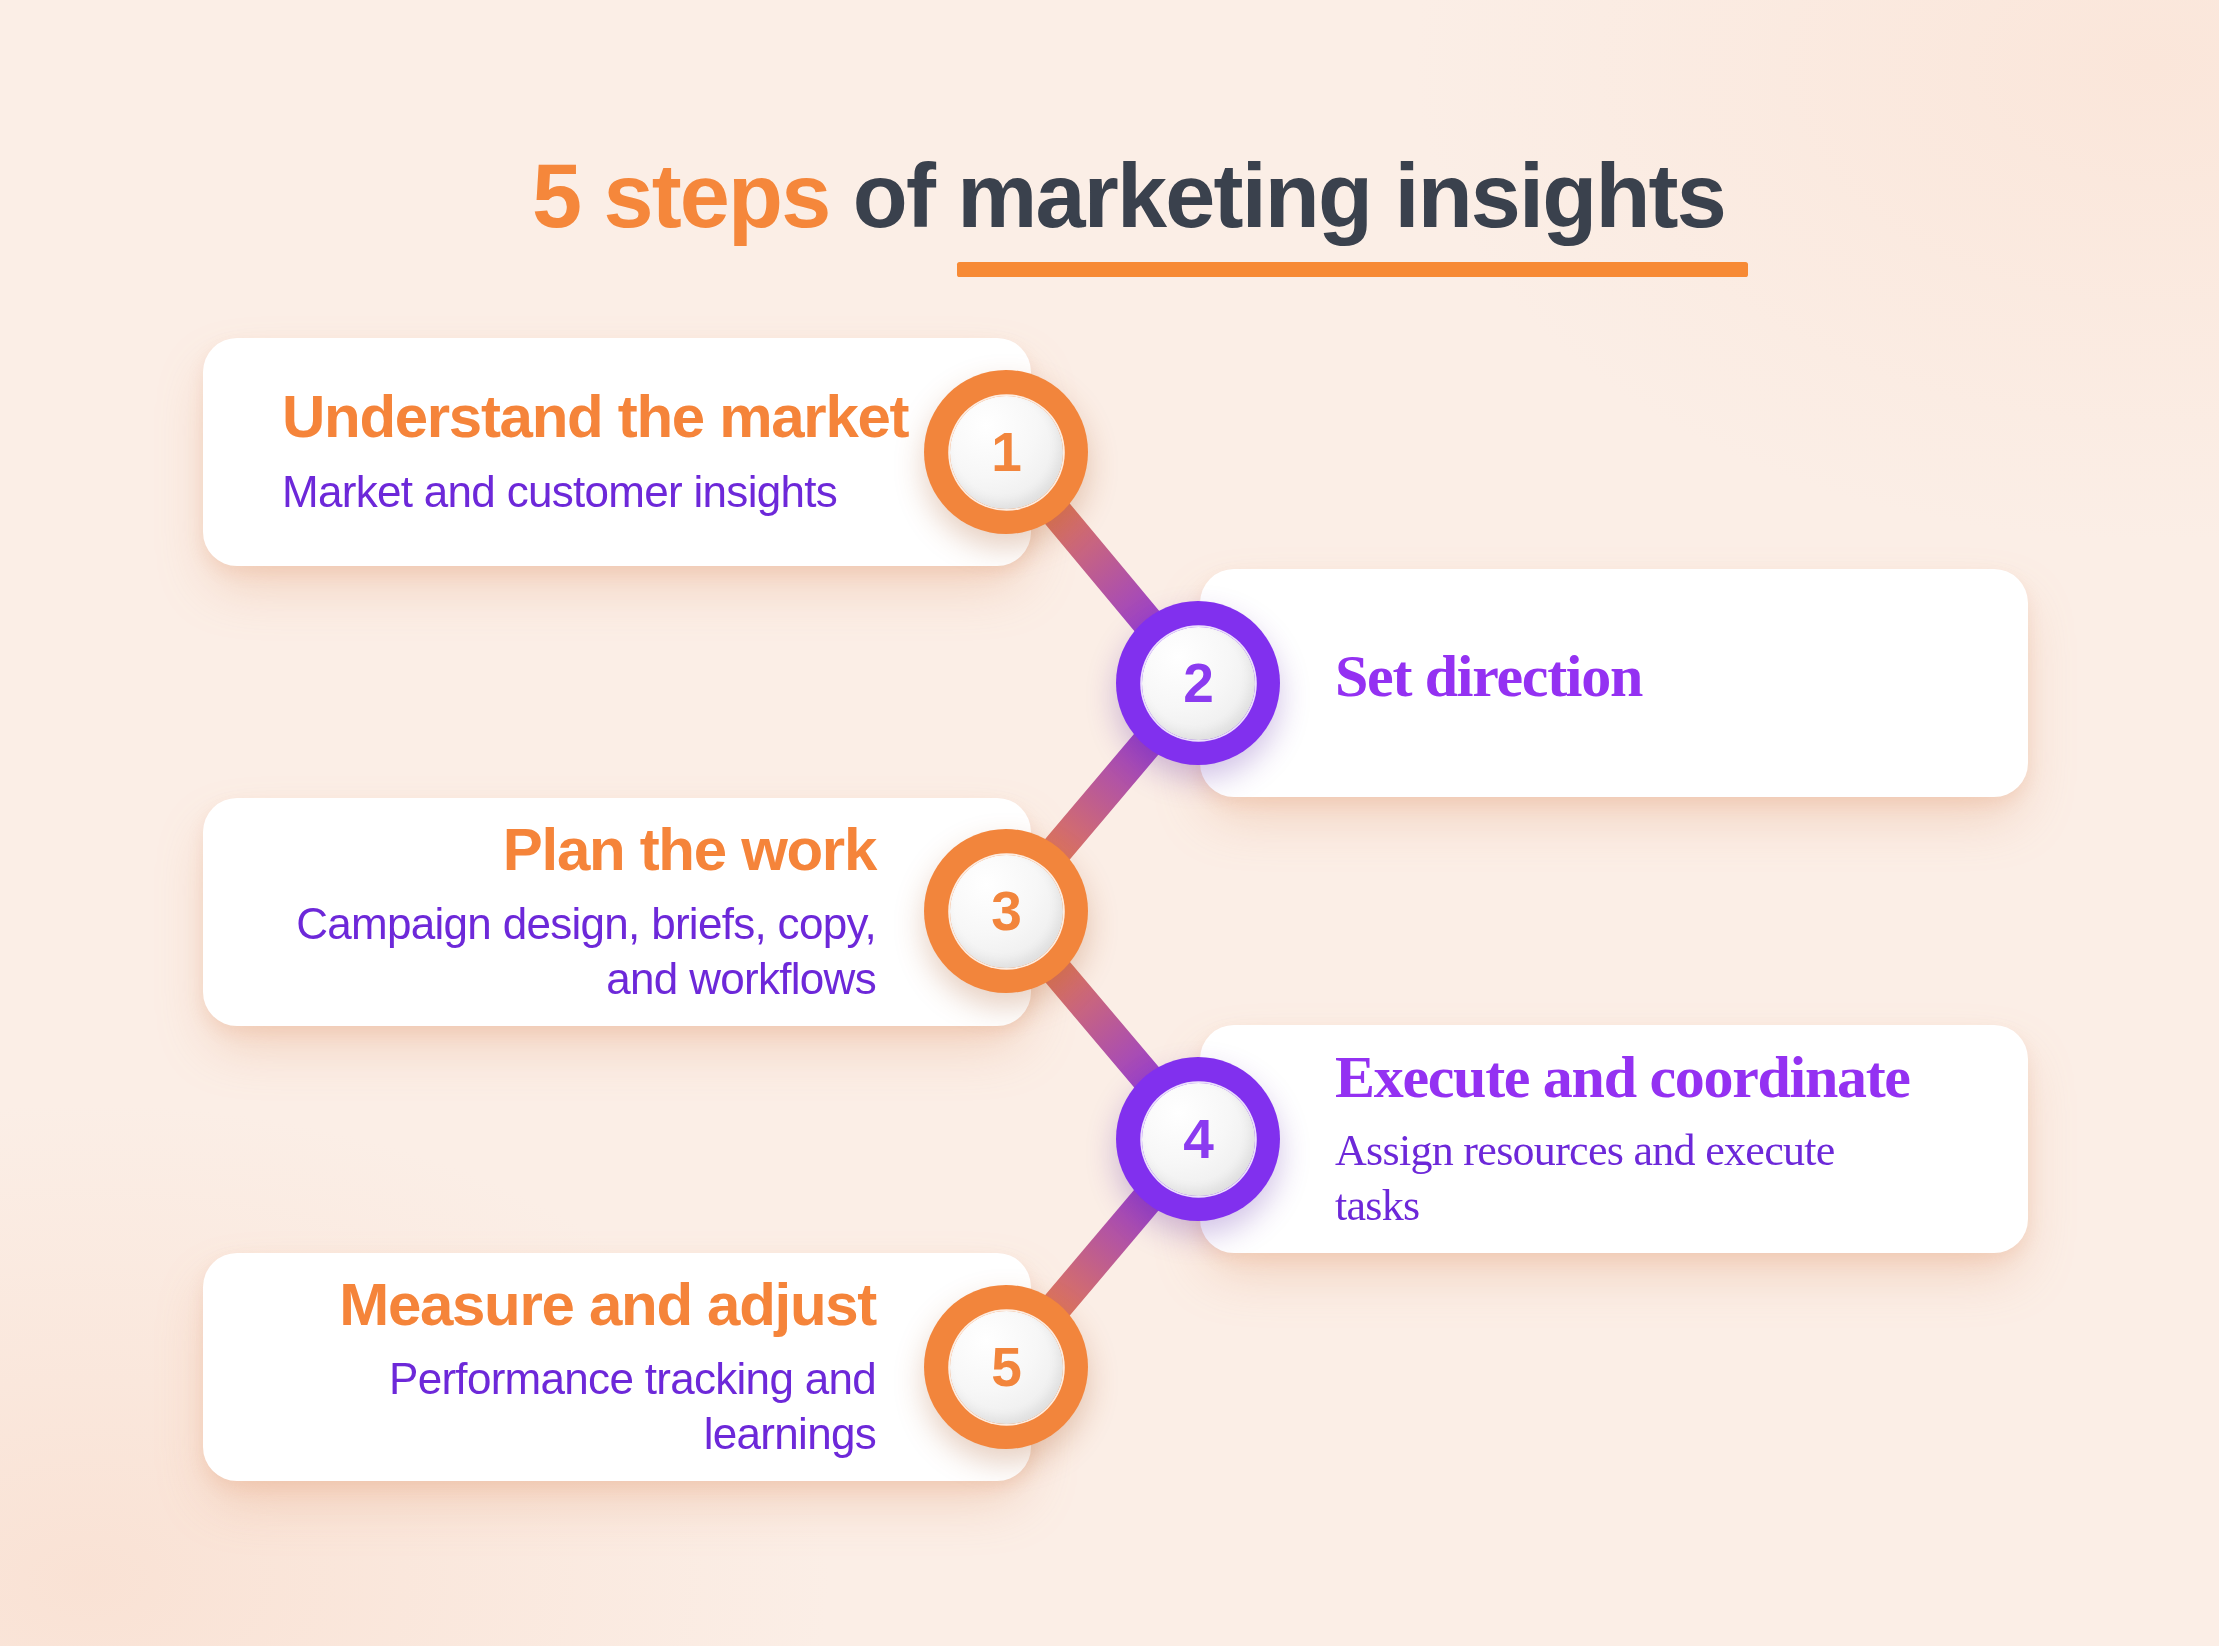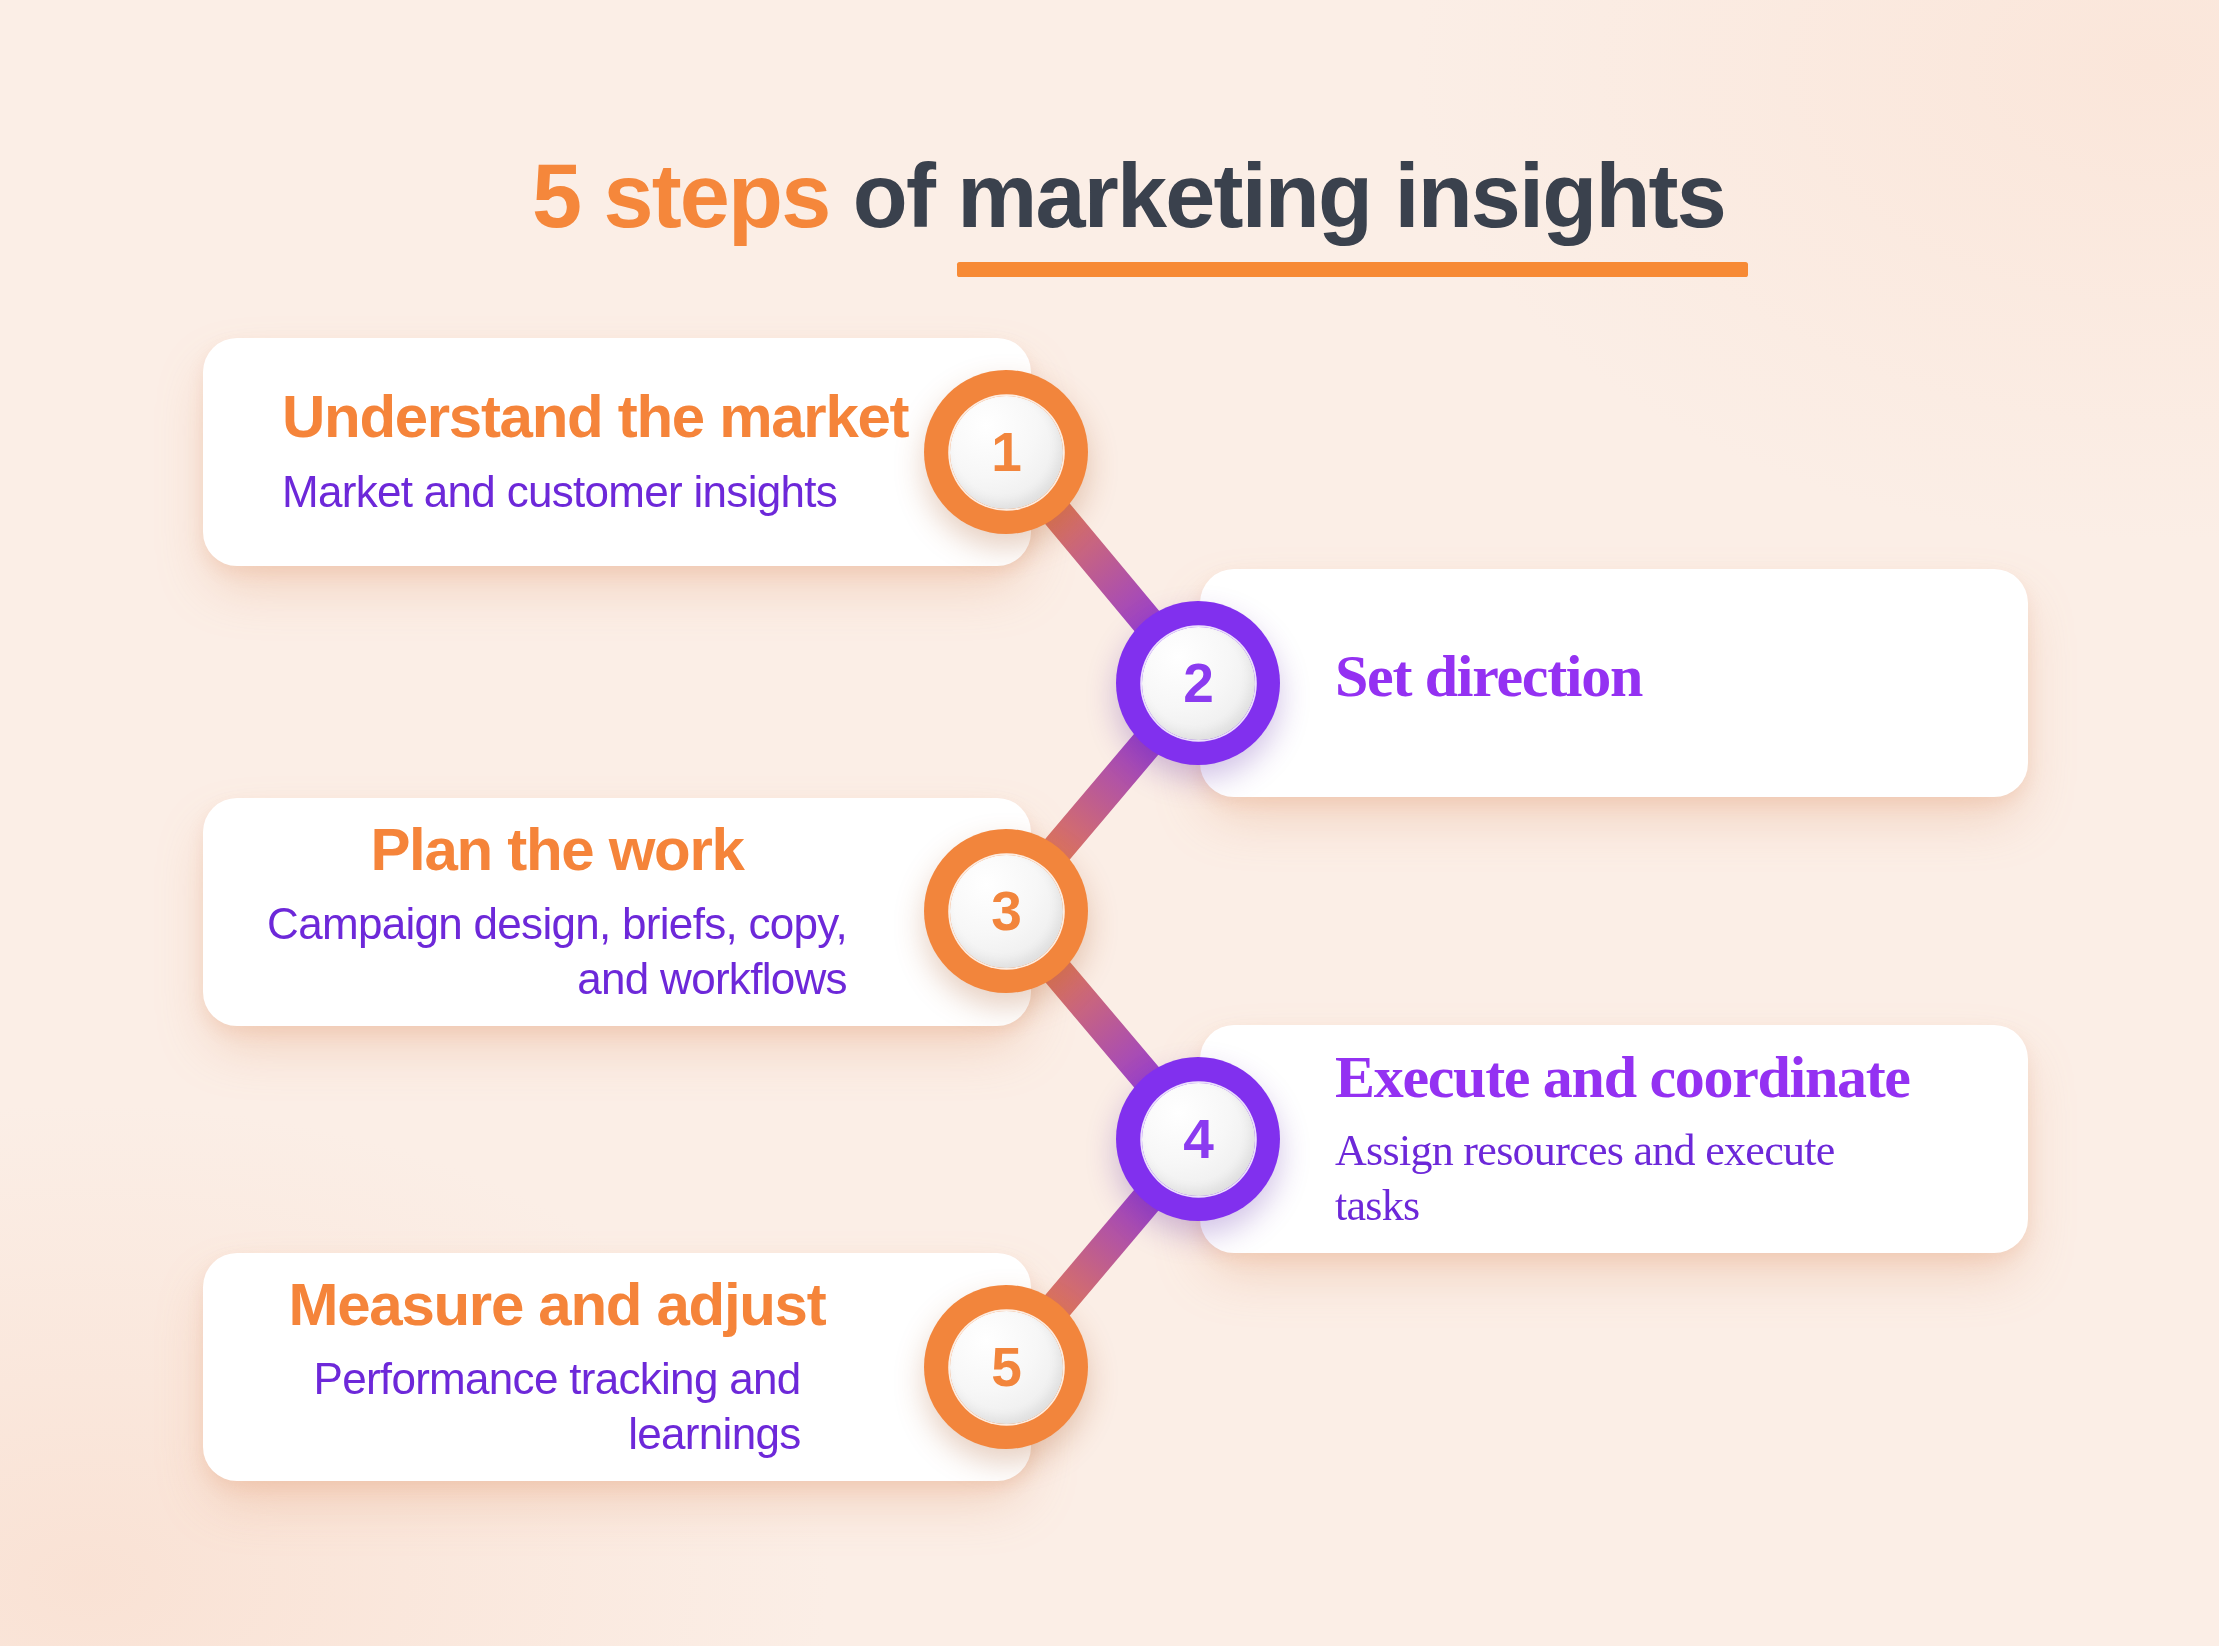--- a/index.html
+++ b/index.html
@@ -54,21 +54,21 @@
     box-shadow:
       0 26.5px 53px -10.6px rgba(226,152,110,0.38),
       0 7px 16px rgba(226,152,110,0.16);
     display: flex;
     flex-direction: column;
     justify-content: center;
     z-index: 1;
   }
   .card.side-left  { left: 170px;  align-items: flex-start; text-align: left; margin-left: 33px; }
   .card.side-right { left: 1200px; align-items: flex-start; text-align: left; padding-left: 135px; padding-right: 35px; font-family: Liberation Serif, serif; }
-  .card.align-right { align-items: center; text-align: right; padding-right: 155px; padding-left: 35px; }
+  .card.align-right { align-items: flex-end; text-align: right; padding-right: 155px; padding-left: 35px; }
   .card.align-left-inset { padding-left: 79px; padding-right: 176px; }
 
   .card.c1 { top: 338px; }
   .card.c2 { top: 569px; }
   .card.c3 { top: 798px; }
   .card.c4 { top: 1025px; }
   .card.c5 { top: 1253px; }
 
   .card-heading {
     font-size: 60px;

